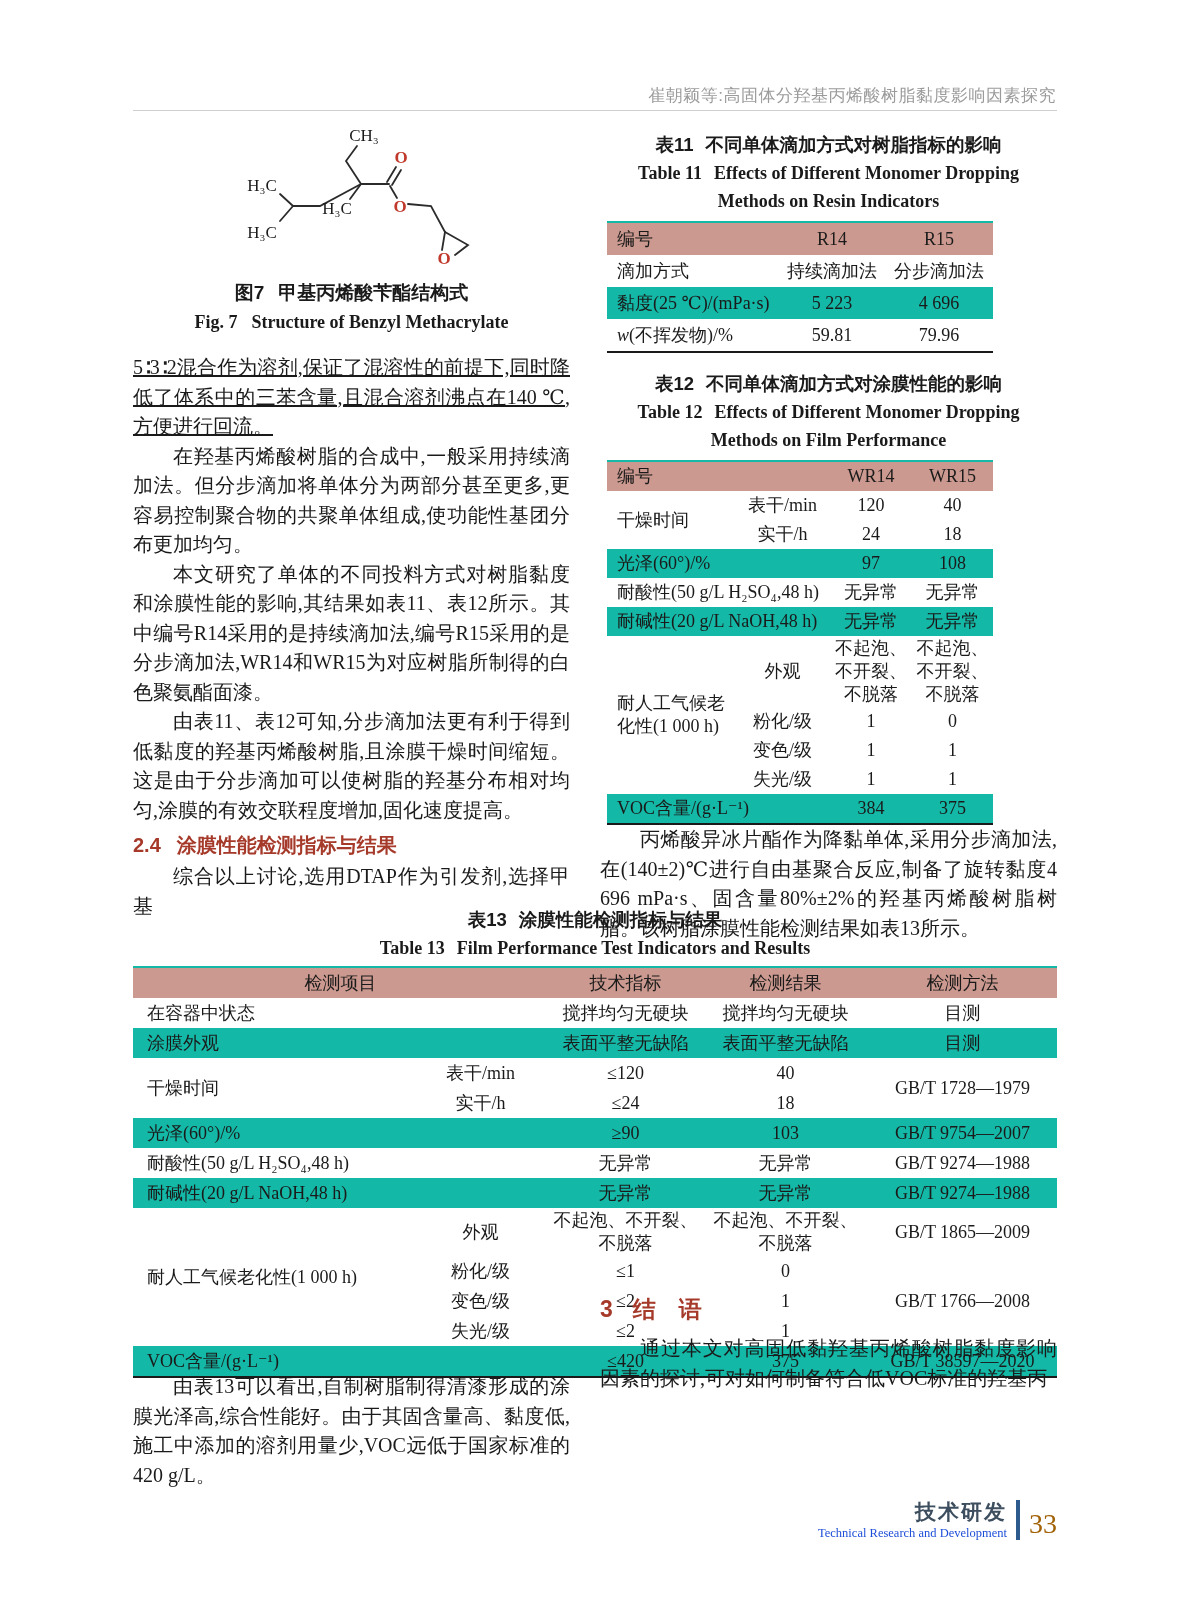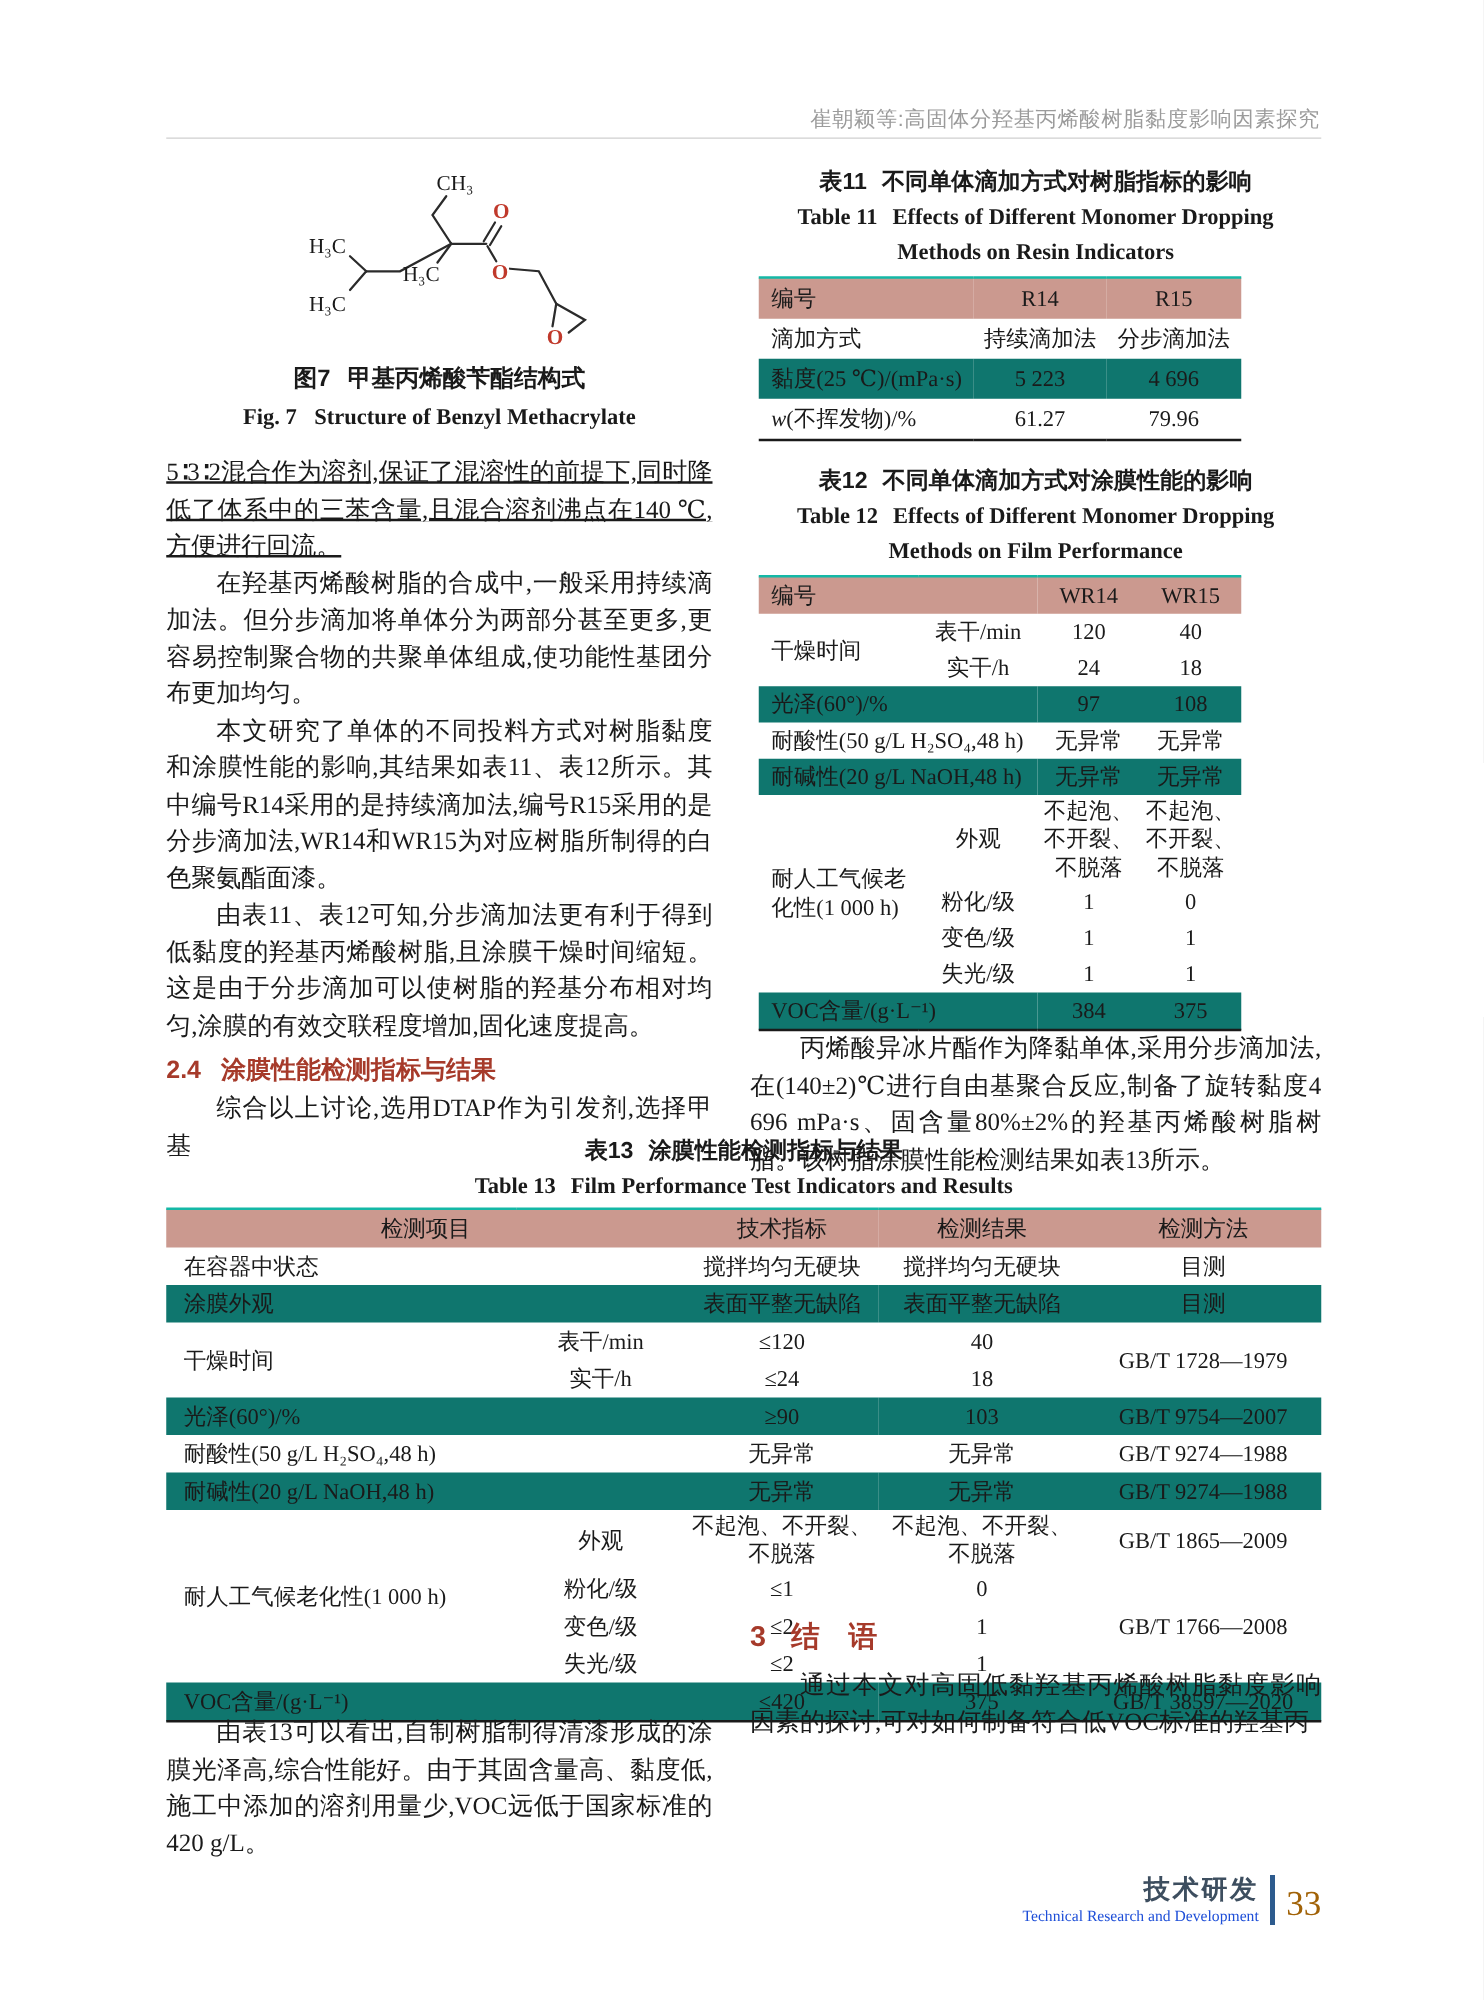--- a/index.html
+++ b/index.html
@@ -3,21 +3,21 @@
 <meta charset="utf-8">
 <style>
   html,body{margin:0;padding:0;background:#e8e8e8;}
   .page{position:relative;width:1187px;height:1600px;margin:0 auto;background:#ffffff;overflow:hidden;
         font-family:"Liberation Serif","DejaVu Serif",serif;color:#1a1a1a;}
   
   .running-head{position:absolute;top:84px;right:131px;font-size:17px;color:#9b9b9b;
         font-family:"Liberation Sans","DejaVu Sans",sans-serif;letter-spacing:.5px;}
   .head-rule{position:absolute;top:110px;left:133px;width:924px;border-top:1.5px solid #cfcfcf;}
   
-  .left-col{position:absolute;left:133px;top:118px;width:437px;}
+  .left-col{position:absolute;left:133px;top:107px;width:437px;}
   .right-col{position:absolute;left:600px;top:118px;width:457px;}
   .t13-block{position:absolute;left:133px;top:905px;width:924px;}
   .bottom-left{position:absolute;left:133px;top:1372px;width:437px;}
   .bottom-right{position:absolute;left:600px;top:1294px;width:457px;}
   
   .figure{width:437px;}
   .structure-svg{display:block;}
   .atom{font:17px "Liberation Serif","DejaVu Serif",serif;fill:#1a1a1a;}
   .atom-red{fill:#c0392b;font-weight:bold;}
   .fig-cap-cn{text-align:center;font-weight:bold;font-size:19px;line-height:23px;margin-top:2px;
@@ -47,21 +47,21 @@
   .rtable{width:386px;margin-left:7px;margin-top:6px;}
   .rtable td{height:30px;}
   .t12 td{height:27px;}
   .t13{width:924px;margin-top:4px;}
   .t13 td{height:28px;}
   td{padding:1px 4px;vertical-align:middle;line-height:23px;}
   td.lab{text-align:left;padding-left:10px;}
   .t13 td.lab{padding-left:14px;}
   td.val,td.sub{text-align:center;}
   tr.hdr td{background:#cb998f;}
-  tr.tint td{background:#0f766e;}
+  tr.tint td{background:#14b8a6;}
   i.var{font-style:italic;}
   
   .right-para{margin-top:16px;}
   
   .footer{position:absolute;top:1496px;right:130px;display:flex;align-items:center;}
   .footer-labels{text-align:right;margin-right:9px;}
   .footer-cn{font-size:21px;font-weight:bold;color:#3d4e5f;letter-spacing:2px;
         font-family:"Liberation Sans","DejaVu Sans",sans-serif;line-height:24px;}
   .footer-en{font-size:12.5px;color:#1d4ed8;margin-top:2px;line-height:14px;}
   .footer-bar{width:4px;height:40px;background:#2d5b8e;margin-right:9px;}
@@ -148,21 +148,21 @@
         <td class="val">持续滴加法</td>
         <td class="val">分步滴加法</td>
       </tr>
       <tr class="tint">
         <td class="lab">黏度(25 ℃)/(mPa·s)</td>
         <td class="val">5 223</td>
         <td class="val">4 696</td>
       </tr>
       <tr>
         <td class="lab"><i class="var">w</i><span>(不挥发物)/%</span></td>
-        <td class="val">61.27</td>
+        <td class="val">59.81</td>
         <td class="val">79.96</td>
       </tr>
     </tbody>
       </table>
 
     <div class="tbl-title-cn t12-title">
       <span class="tno">表12</span><span>不同单体滴加方式对涂膜性能的影响</span>
     </div>
     <div class="tbl-title-en">
       <span class="tno">Table 12</span><span>Effects of Different Monomer Dropping</span>

